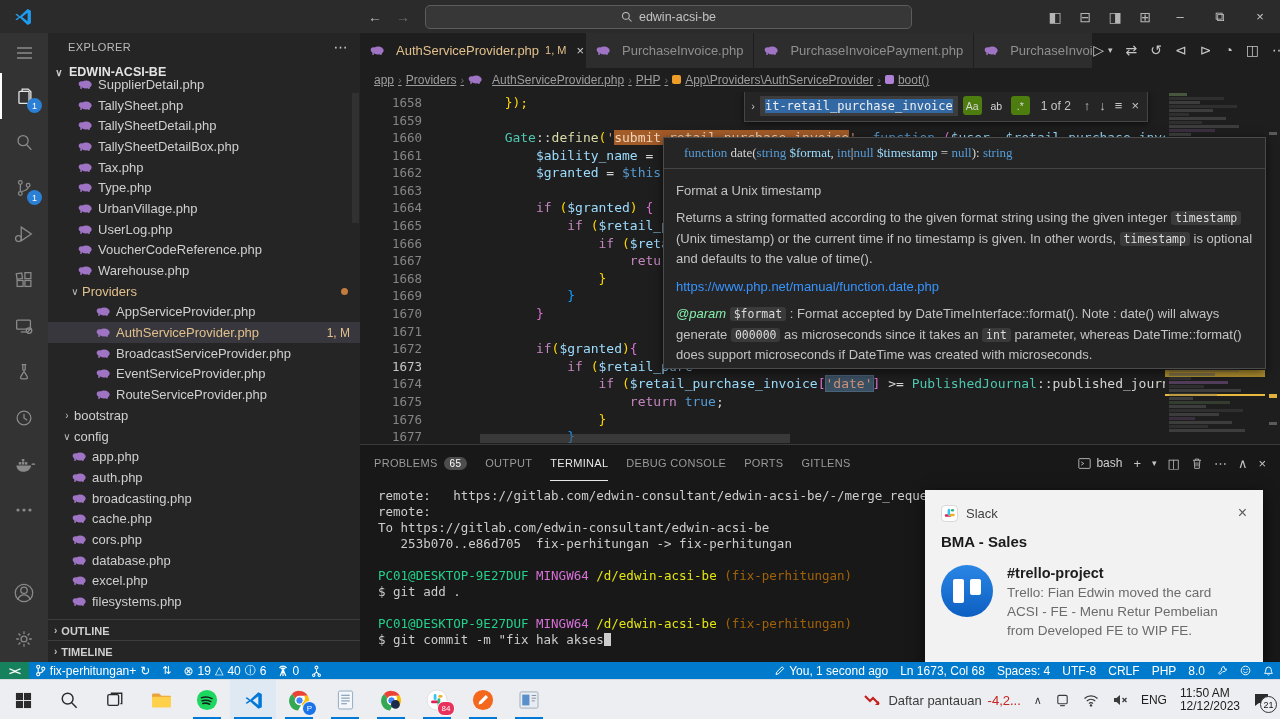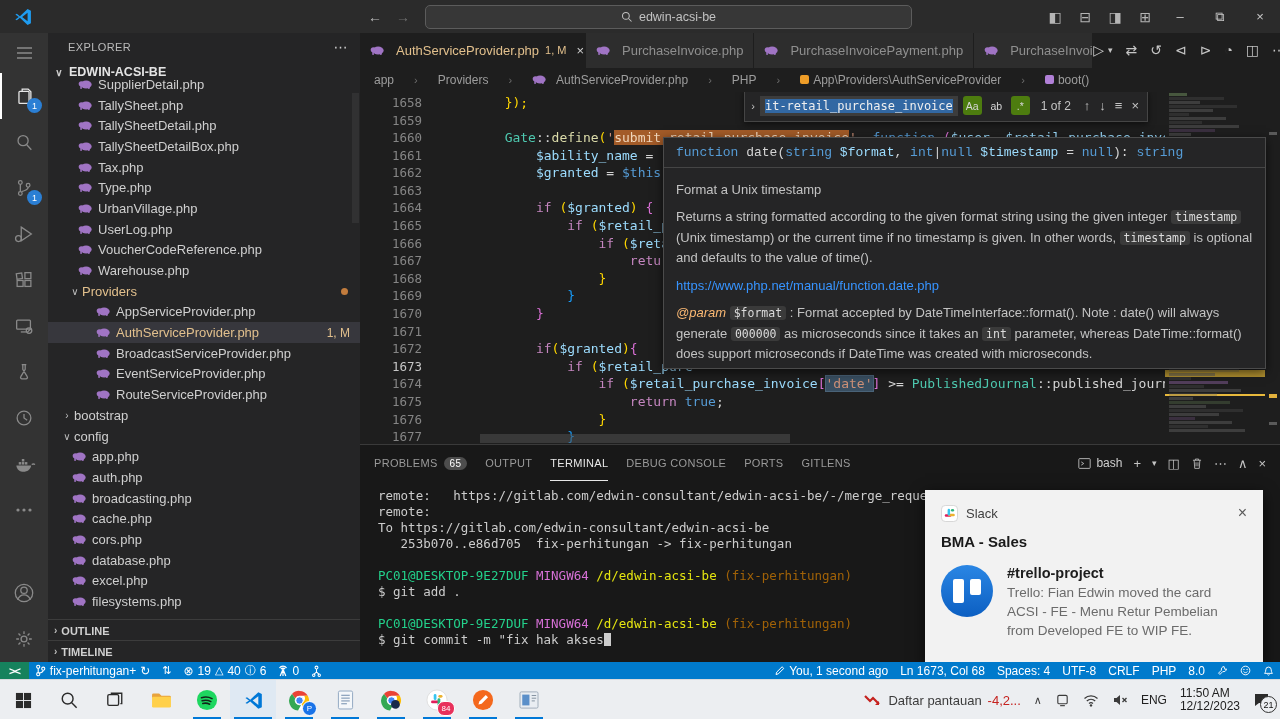--- a/index.html
+++ b/index.html
@@ -47,21 +47,21 @@
   
   .editor-col{width:920px;display:flex;flex-direction:column;background:#1e1e1e;}
   .tabbar{height:35px;background:#252526;display:flex;align-items:stretch;position:relative;}
   .tab{display:flex;align-items:center;gap:6px;padding:0 10px;background:#2d2d2d;border-right:1px solid #1e1e1e;
     font-size:13px;color:#8f8f8f;max-width:205px;overflow:hidden;white-space:nowrap;}
   .tab.active{background:#1e1e1e;color:#e2c08d;}
   .tab .tbadge{font-size:11px;color:#e2c08d}
   .tab .tclose{color:#d0d0d0;font-size:13px;margin-left:4px}
   .ed-actions{margin-left:auto;display:flex;align-items:center;gap:13px;padding-right:12px;color:#c5c5c5;font-size:14px;background:#1e1e1e;}
   .ed-actions .cv{font-size:9px;margin-left:-9px;color:#c5c5c5}
-  .breadcrumbs{height:24px;display:flex;align-items:center;gap:20px;padding-left:14px;font-size:12px;color:#9d9d9d;white-space:nowrap;overflow:hidden;}
+  .breadcrumbs{height:24px;display:flex;align-items:center;gap:4px;padding-left:14px;font-size:12px;color:#9d9d9d;white-space:nowrap;overflow:hidden;text-decoration:underline;}
   .crumb{display:flex;align-items:center;gap:4px}
   .csep{color:#6d6d6d;font-size:11px}
   .sym{width:9px;height:9px;display:inline-block;border-radius:2px}
   
   .code-area{height:353px;position:relative;overflow:hidden;background:#1e1e1e;}
   .cline{height:17.6px;line-height:17.6px;display:flex;font-family:"DejaVu Sans Mono",monospace;font-size:13px;white-space:pre;}
   .lnum{width:62px;padding-right:20px;text-align:right;color:#858585;flex:none;font-size:12.5px;}
   .lnum.cur{color:#c6c6c6}
   .ltext{flex:1;overflow:hidden}
   .tk{color:#d4d4d4}
@@ -75,26 +75,26 @@
   .find .fchev{color:#c5c5c5;font-size:11px;}
   .find-input{background:#3c3c3c;height:20px;display:flex;align-items:center;padding:0 5px;font-family:"DejaVu Sans Mono",monospace;font-size:12px;}
   .find-input span{background:#3268a3;color:#efefef}
   .ftog{width:19px;height:19px;border-radius:3px;display:flex;align-items:center;justify-content:center;font-size:10.5px;color:#d6d6d6;}
   .ftog.on{background:#4d7c0f;}
   .fres{font-size:12px;color:#c5c5c5;margin:0 6px;}
   .fbtn{color:#c5c5c5;font-size:13px;margin:0 2px}
   
   .hover{position:absolute;left:303px;top:45px;width:601px;height:230px;background:#252526;border:1px solid #4b4b4b;z-index:40;
     box-shadow:0 3px 10px #0009;overflow:hidden;}
-  .hv-sig{padding:7px 12px;font-family:Liberation Mono, monospace;font-size:13px;border-bottom:1px solid #454545;white-space:pre;}
+  .hv-sig{padding:7px 20px;font-family:Liberation Serif, serif;font-size:13px;border-bottom:1px solid #454545;white-space:pre;}
   .hv-body{padding:4px 12px 10px;color:#c3c3c3;font-size:13px;line-height:19.5px;}
   .hv-body p{margin:8px 0;}
   .chip{background:#3a3a3a;border-radius:3px;padding:0 4px;font-family:"DejaVu Sans Mono",monospace;font-size:11.5px;color:#dcdcdc;}
   .hv-link{color:#3794ff;}
-  .itl{font-style:italic;color:#fdba74}
+  .itl{font-style:italic;color:#86efac}
   
   .minimap{position:absolute;right:15px;top:0;width:100px;height:100%;background:#1e1e1e;z-index:10;}
   .mrow{height:3px;margin:1px 0 0 4px;background:#585858;opacity:.55;}
   .mband{position:absolute;left:0;top:278px;width:100%;height:7px;background:#caa332;opacity:.85;}
   .mline{position:absolute;left:0;top:302px;width:100%;height:2px;background:#e8b93c;}
   .ruler{position:absolute;right:0;top:0;width:15px;height:100%;background:#1e1e1e;z-index:11;}
   .rtick{position:absolute;right:3px;width:8px;height:3px;background:#5a5a5a;}
   .rtick.gold{background:#e2b13c;height:4px;}
   .hthumb{position:absolute;left:120px;bottom:1px;width:310px;height:9px;background:#50505088;z-index:12;}
   

